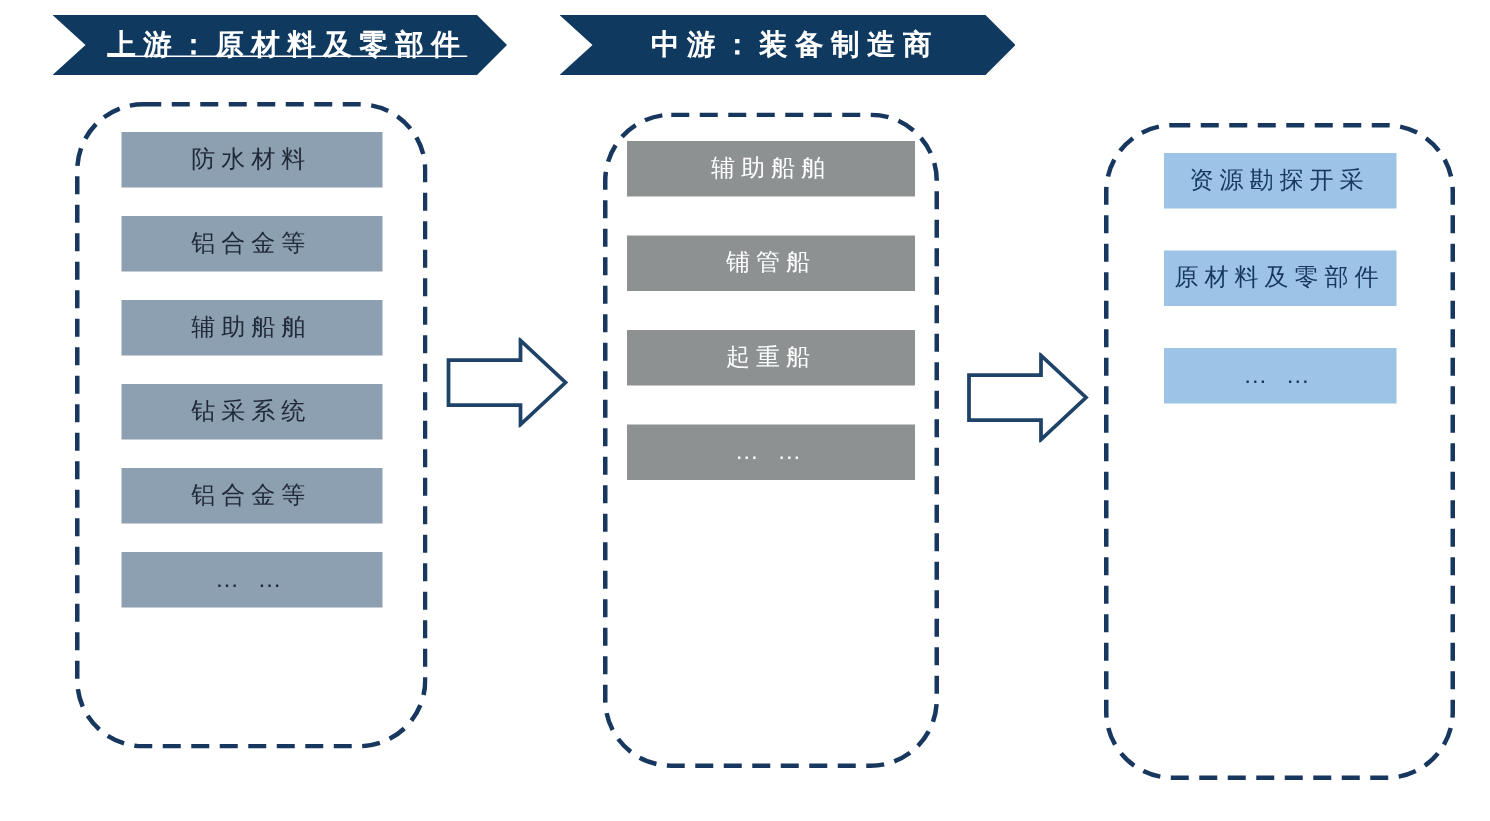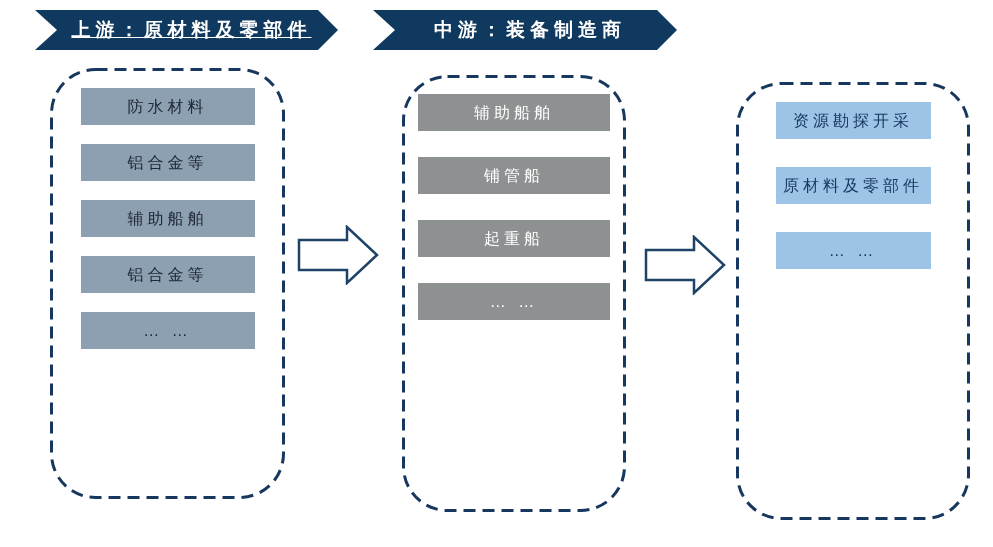--- a/index.html
+++ b/index.html
@@ -76,20 +76,21 @@
   <div class="banner banner-1">上游：原材料及零部件</div>
   <div class="banner banner-2">中游：装备制造商</div>
 
   <div class="col col-1">
     <svg class="frame" width="235" height="431">
       <rect x="1.5" y="1.5" width="232" height="428" rx="44" fill="none" stroke="#17375E" stroke-width="3" stroke-dasharray="12 7"></rect>
     </svg>
     <div class="item">防水材料</div>
     <div class="item">铝合金等</div>
     <div class="item">辅助船舶</div>
+    <div class="item">钻采系统</div>
     <div class="item">铝合金等</div>
     <div class="item">… …</div>
   </div>
 
   <svg class="arrow arrow-1" viewBox="0 0 82 60">
     <polygon points="2,15 50,15 50,2 80,30 50,58 50,45 2,45"></polygon>
   </svg>
 
   <div class="col col-2">
     <svg class="frame" width="224" height="437">

